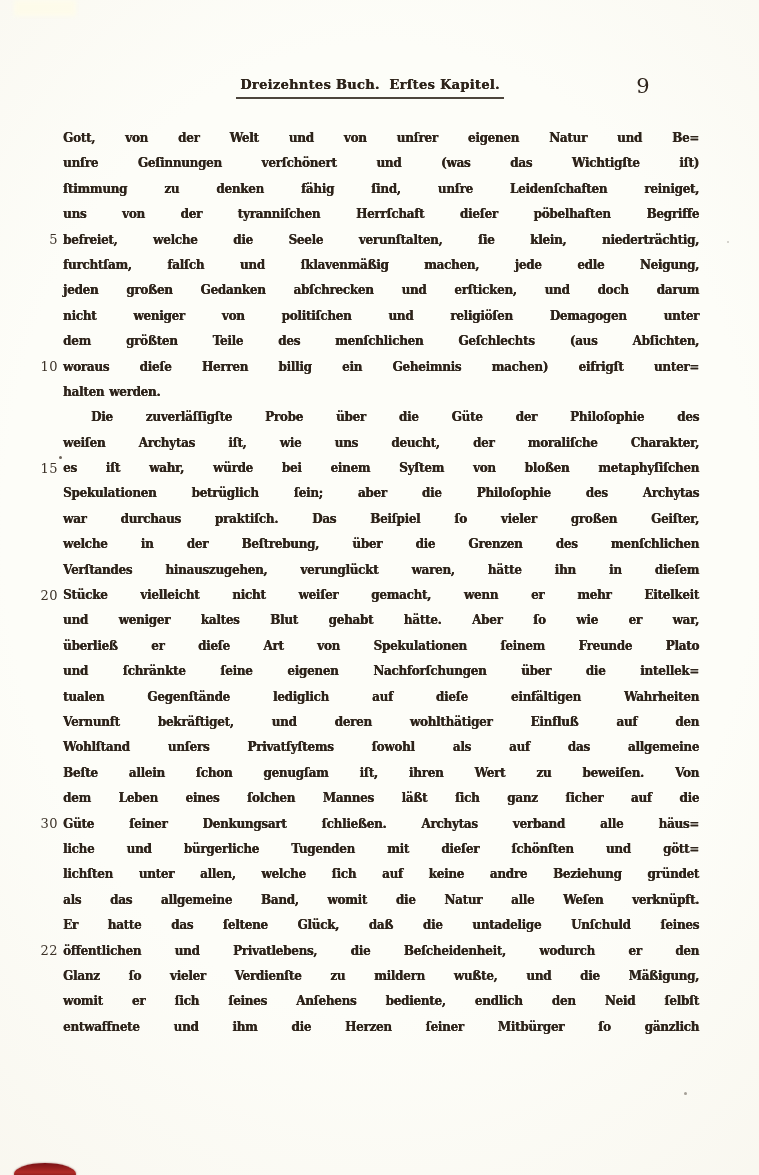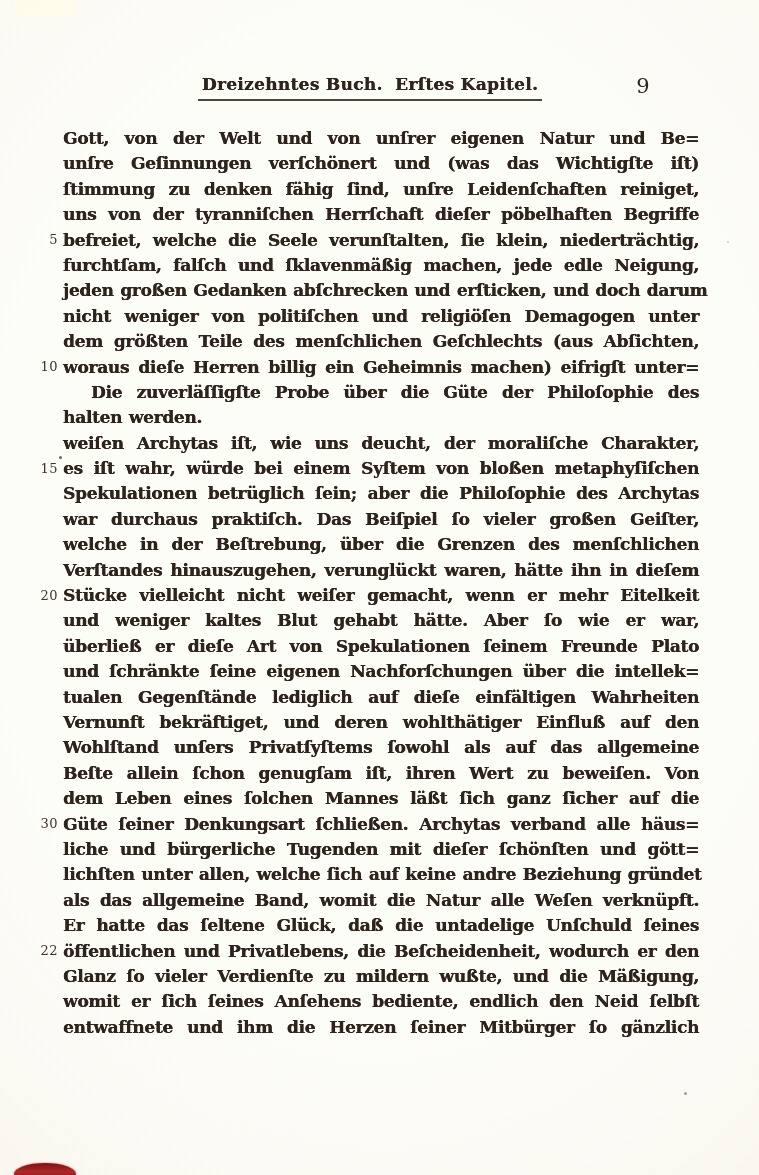--- a/index.html
+++ b/index.html
@@ -23,21 +23,21 @@
     color: var(--ink);
   }
   
   .header {
     position: absolute;
     left: 168px; top: 74px; width: 404px;
     text-align: center;
   }
   .header-title {
     display: inline-block;
-    font-size: 17px; font-weight: bold;
+    font-size: 13px; font-weight: bold;
     letter-spacing: 0.3px;
     white-space: pre;
     color: var(--ink);
     text-shadow: 0.3px 0 0 currentColor;
     border-bottom: 2px solid rgba(46,36,27,0.85);
     padding: 0 4px 5px 4px;
   }
   .page-number {
     position: absolute;
     left: 628px; top: 74px; width: 30px;
@@ -49,21 +49,21 @@
     position: absolute;
     left: 63px; top: 126px; width: 636px;
   }
   .line {
     position: relative;
     height: 25.4px;
     overflow: visible;
   }
   .ltext {
     display: block;
-    font-size: 17px; font-weight: bold;
+    font-size: 12px; font-weight: bold;
     letter-spacing: -0.3px;
     word-spacing: 1px;
     line-height: 25.4px;
     text-align: justify;
     text-align-last: justify;
     text-shadow: 0.35px 0 0 currentColor;
     white-space: nowrap;
   }
   .line.end .ltext { text-align-last: left; }
   .line.indent .ltext { text-indent: 28px; }
@@ -137,25 +137,25 @@
       <div class="line">
         <span class="ltext">nicht weniger von politiſchen und religiöſen Demagogen unter</span>
       </div>
       <div class="line">
         <span class="ltext">dem größten Teile des menſchlichen Geſchlechts (aus Abſichten,</span>
       </div>
       <div class="line">
         <span class="lnum">10</span>
         <span class="ltext">woraus dieſe Herren billig ein Geheimnis machen) eifrigſt unter=</span>
       </div>
+      <div class="line end">
+        <span class="ltext">halten werden.</span>
+      </div>
       <div class="line indent">
         <span class="ltext">Die zuverläſſigſte Probe über die Güte der Philoſophie des</span>
-      </div>
-      <div class="line end">
-        <span class="ltext">halten werden.</span>
       </div>
       <div class="line">
         <span class="ltext">weiſen Archytas iſt, wie uns deucht, der moraliſche Charakter,</span>
       </div>
       <div class="line">
         <span class="lnum">15</span>
         <span class="ltext">es iſt wahr, würde bei einem Syſtem von bloßen metaphyſiſchen</span>
       </div>
       <div class="line">
         <span class="ltext">Spekulationen betrüglich ſein; aber die Philoſophie des Archytas</span>

